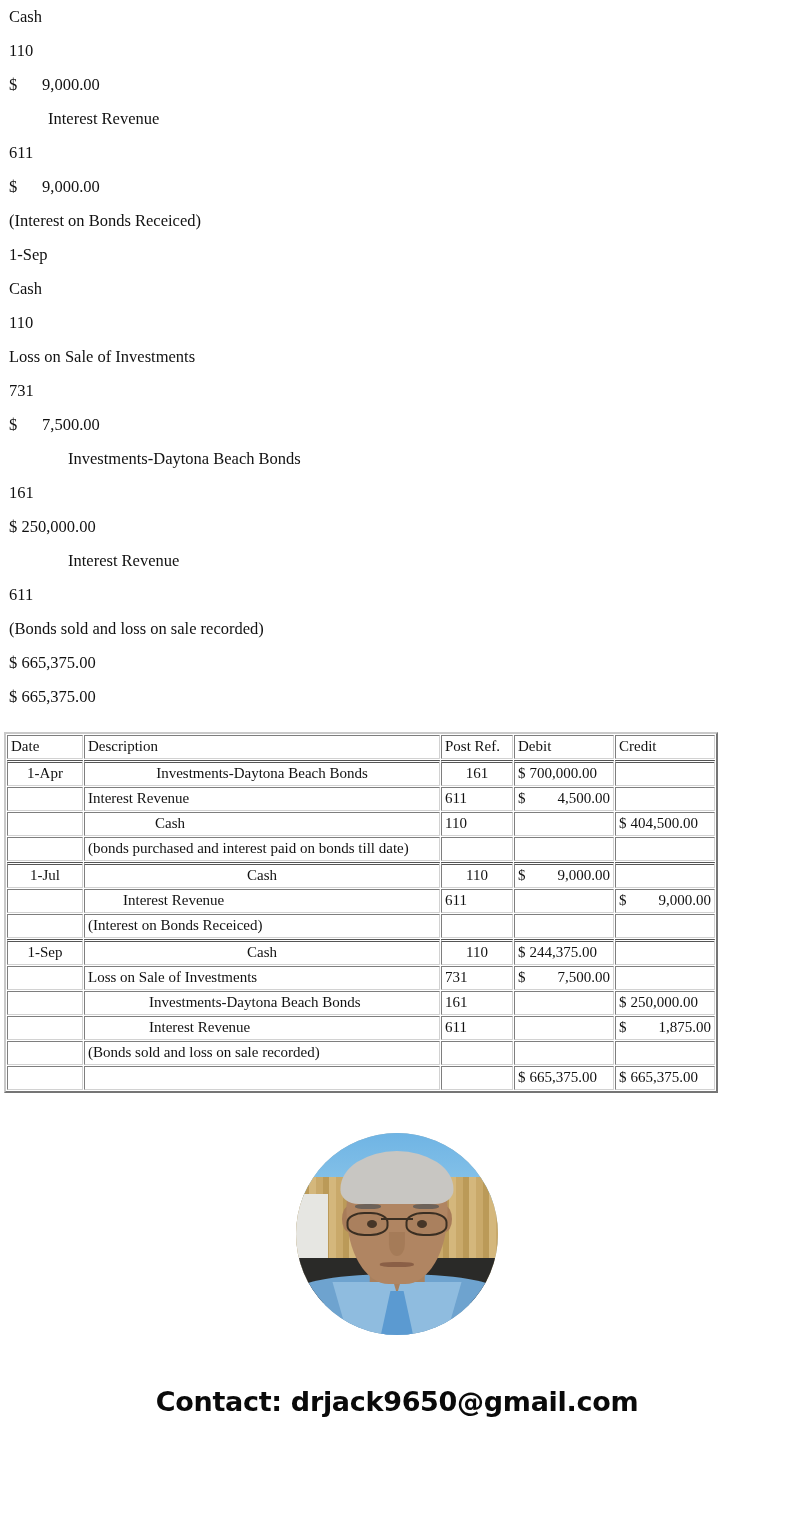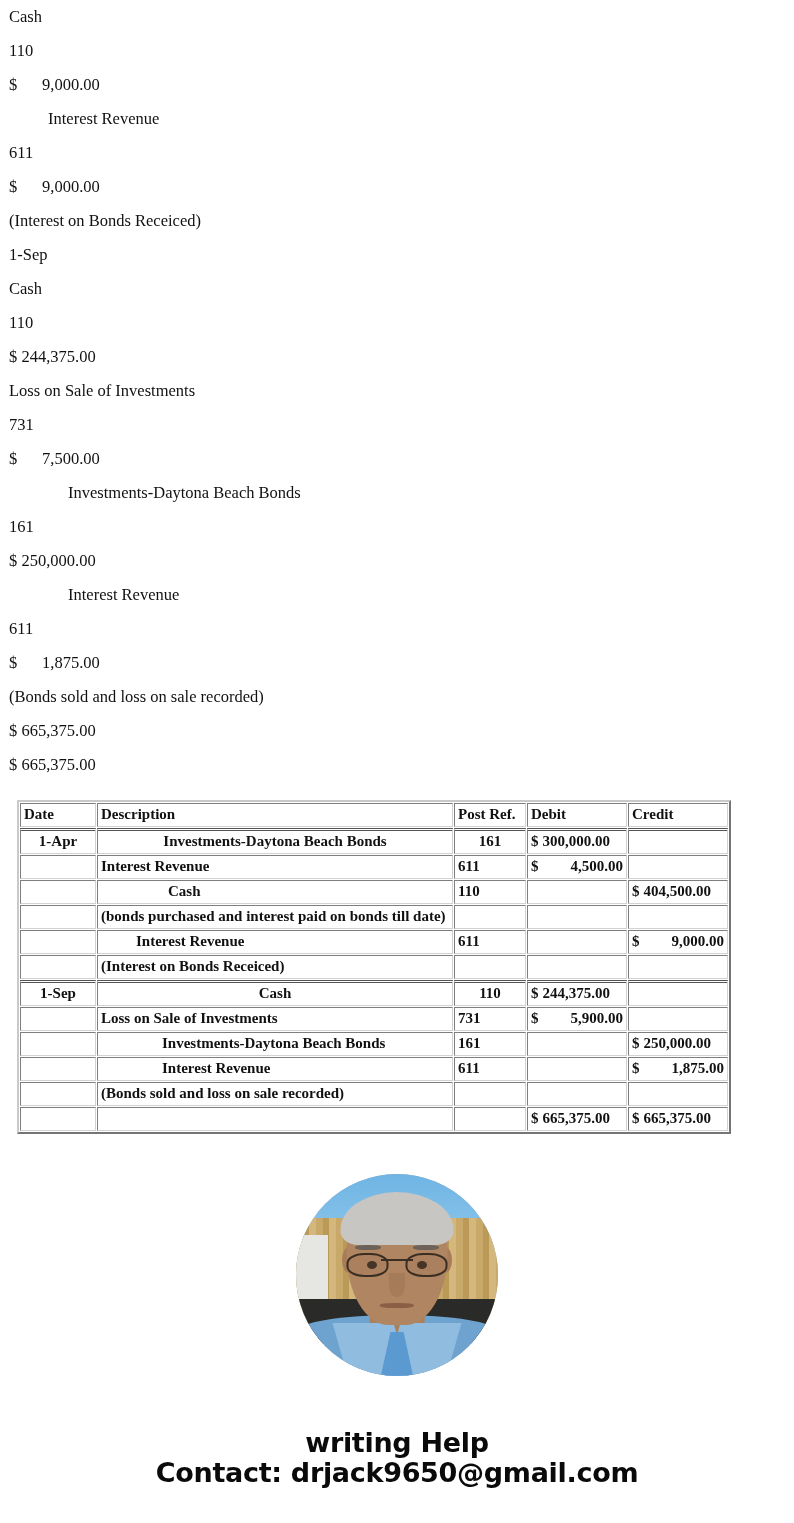--- a/index.html
+++ b/index.html
@@ -29,23 +29,22 @@
     color: #111111;
     padding-left: 9px;
     white-space: pre;
     box-sizing: border-box;
   }
   .line.indent-1 { padding-left: 48px; }
   .line.indent-2 { padding-left: 68px; }
 
   
   .journal-wrap {
-    padding-left: 17px;
+    padding-left: 4px;
     padding-top: 18px;
-    font-weight: bold;
   }
   table.journal {
     border-collapse: separate;
     border-spacing: 1px;
     border: 2px outset #c9c9c9;
     background: #ffffff;
     font-family: "Liberation Serif", "DejaVu Serif", serif;
     font-size: 15px;
     width: 676px;
     table-layout: fixed;
@@ -223,30 +222,28 @@
     <div class="line">Cash</div>
     <div class="line">110</div>
     <div class="line">$      9,000.00</div>
     <div class="line indent-1">Interest Revenue</div>
     <div class="line">611</div>
     <div class="line">$      9,000.00</div>
     <div class="line">(Interest on Bonds Receiced)</div>
     <div class="line">1-Sep</div>
     <div class="line">Cash</div>
     <div class="line">110</div>
-    <div class="line">$ 244,375.00</div>
     <div class="line">Loss on Sale of Investments</div>
     <div class="line">731</div>
     <div class="line">$      7,500.00</div>
     <div class="line indent-2">Investments-Daytona Beach Bonds</div>
     <div class="line">161</div>
     <div class="line">$ 250,000.00</div>
     <div class="line indent-2">Interest Revenue</div>
     <div class="line">611</div>
-    <div class="line">$      1,875.00</div>
     <div class="line">(Bonds sold and loss on sale recorded)</div>
     <div class="line">$ 665,375.00</div>
     <div class="line">$ 665,375.00</div>
   </div>
 
 <div class="journal-wrap">
   <table class="journal">
     <thead>
       <tr>
         <td class="c-date">Date</td>
@@ -257,21 +254,21 @@
       </tr>
     </thead>
     <tbody id="journal-body">
         <tr class="group-start">
           <td class="c-date">1-Apr</td>
           <td class="c-desc ">Investments-Daytona Beach Bonds</td>
           <td class="c-post">161</td>
           <td class="c-debit">
             <span class="money tight">
               <span class="sym">$</span>
-              <span class="num">300,000.00</span>
+              <span class="num">700,000.00</span>
             </span>
           </td>
           <td class="c-credit"></td>
         </tr>
         <tr>
           <td class="c-date"></td>
           <td class="c-desc ">Interest Revenue</td>
           <td class="c-post">611</td>
           <td class="c-debit">
             <span class="money">
@@ -291,20 +288,32 @@
               <span class="sym">$</span>
               <span class="num">404,500.00</span>
             </span>
           </td>
         </tr>
         <tr>
           <td class="c-date"></td>
           <td class="c-desc ">(bonds purchased and interest paid on bonds till date)</td>
           <td class="c-post"></td>
           <td class="c-debit"></td>
+          <td class="c-credit"></td>
+        </tr>
+        <tr class="group-start">
+          <td class="c-date">1-Jul</td>
+          <td class="c-desc ">Cash</td>
+          <td class="c-post">110</td>
+          <td class="c-debit">
+            <span class="money">
+              <span class="sym">$</span>
+              <span class="num">9,000.00</span>
+            </span>
+          </td>
           <td class="c-credit"></td>
         </tr>
         <tr>
           <td class="c-date"></td>
           <td class="c-desc desc-i1">Interest Revenue</td>
           <td class="c-post">611</td>
           <td class="c-debit"></td>
           <td class="c-credit">
             <span class="money">
               <span class="sym">$</span>
@@ -331,21 +340,21 @@
           </td>
           <td class="c-credit"></td>
         </tr>
         <tr>
           <td class="c-date"></td>
           <td class="c-desc ">Loss on Sale of Investments</td>
           <td class="c-post">731</td>
           <td class="c-debit">
             <span class="money">
               <span class="sym">$</span>
-              <span class="num">5,900.00</span>
+              <span class="num">7,500.00</span>
             </span>
           </td>
           <td class="c-credit"></td>
         </tr>
         <tr>
           <td class="c-date"></td>
           <td class="c-desc desc-i2">Investments-Daytona Beach Bonds</td>
           <td class="c-post">161</td>
           <td class="c-debit"></td>
           <td class="c-credit">
@@ -418,15 +427,14 @@
       <div class="av-lens l"></div>
       <div class="av-lens r"></div>
     </div>
     <div class="av-bridge"></div>
     <div class="av-nose"></div>
     <div class="av-mouth"></div>
   </div>
 </div>
 
 <div class="promo">
-  <div class="l2">writing Help</div>
   <div class="l3">Contact: drjack9650@gmail.com</div>
 </div>
 
 </body></html>

